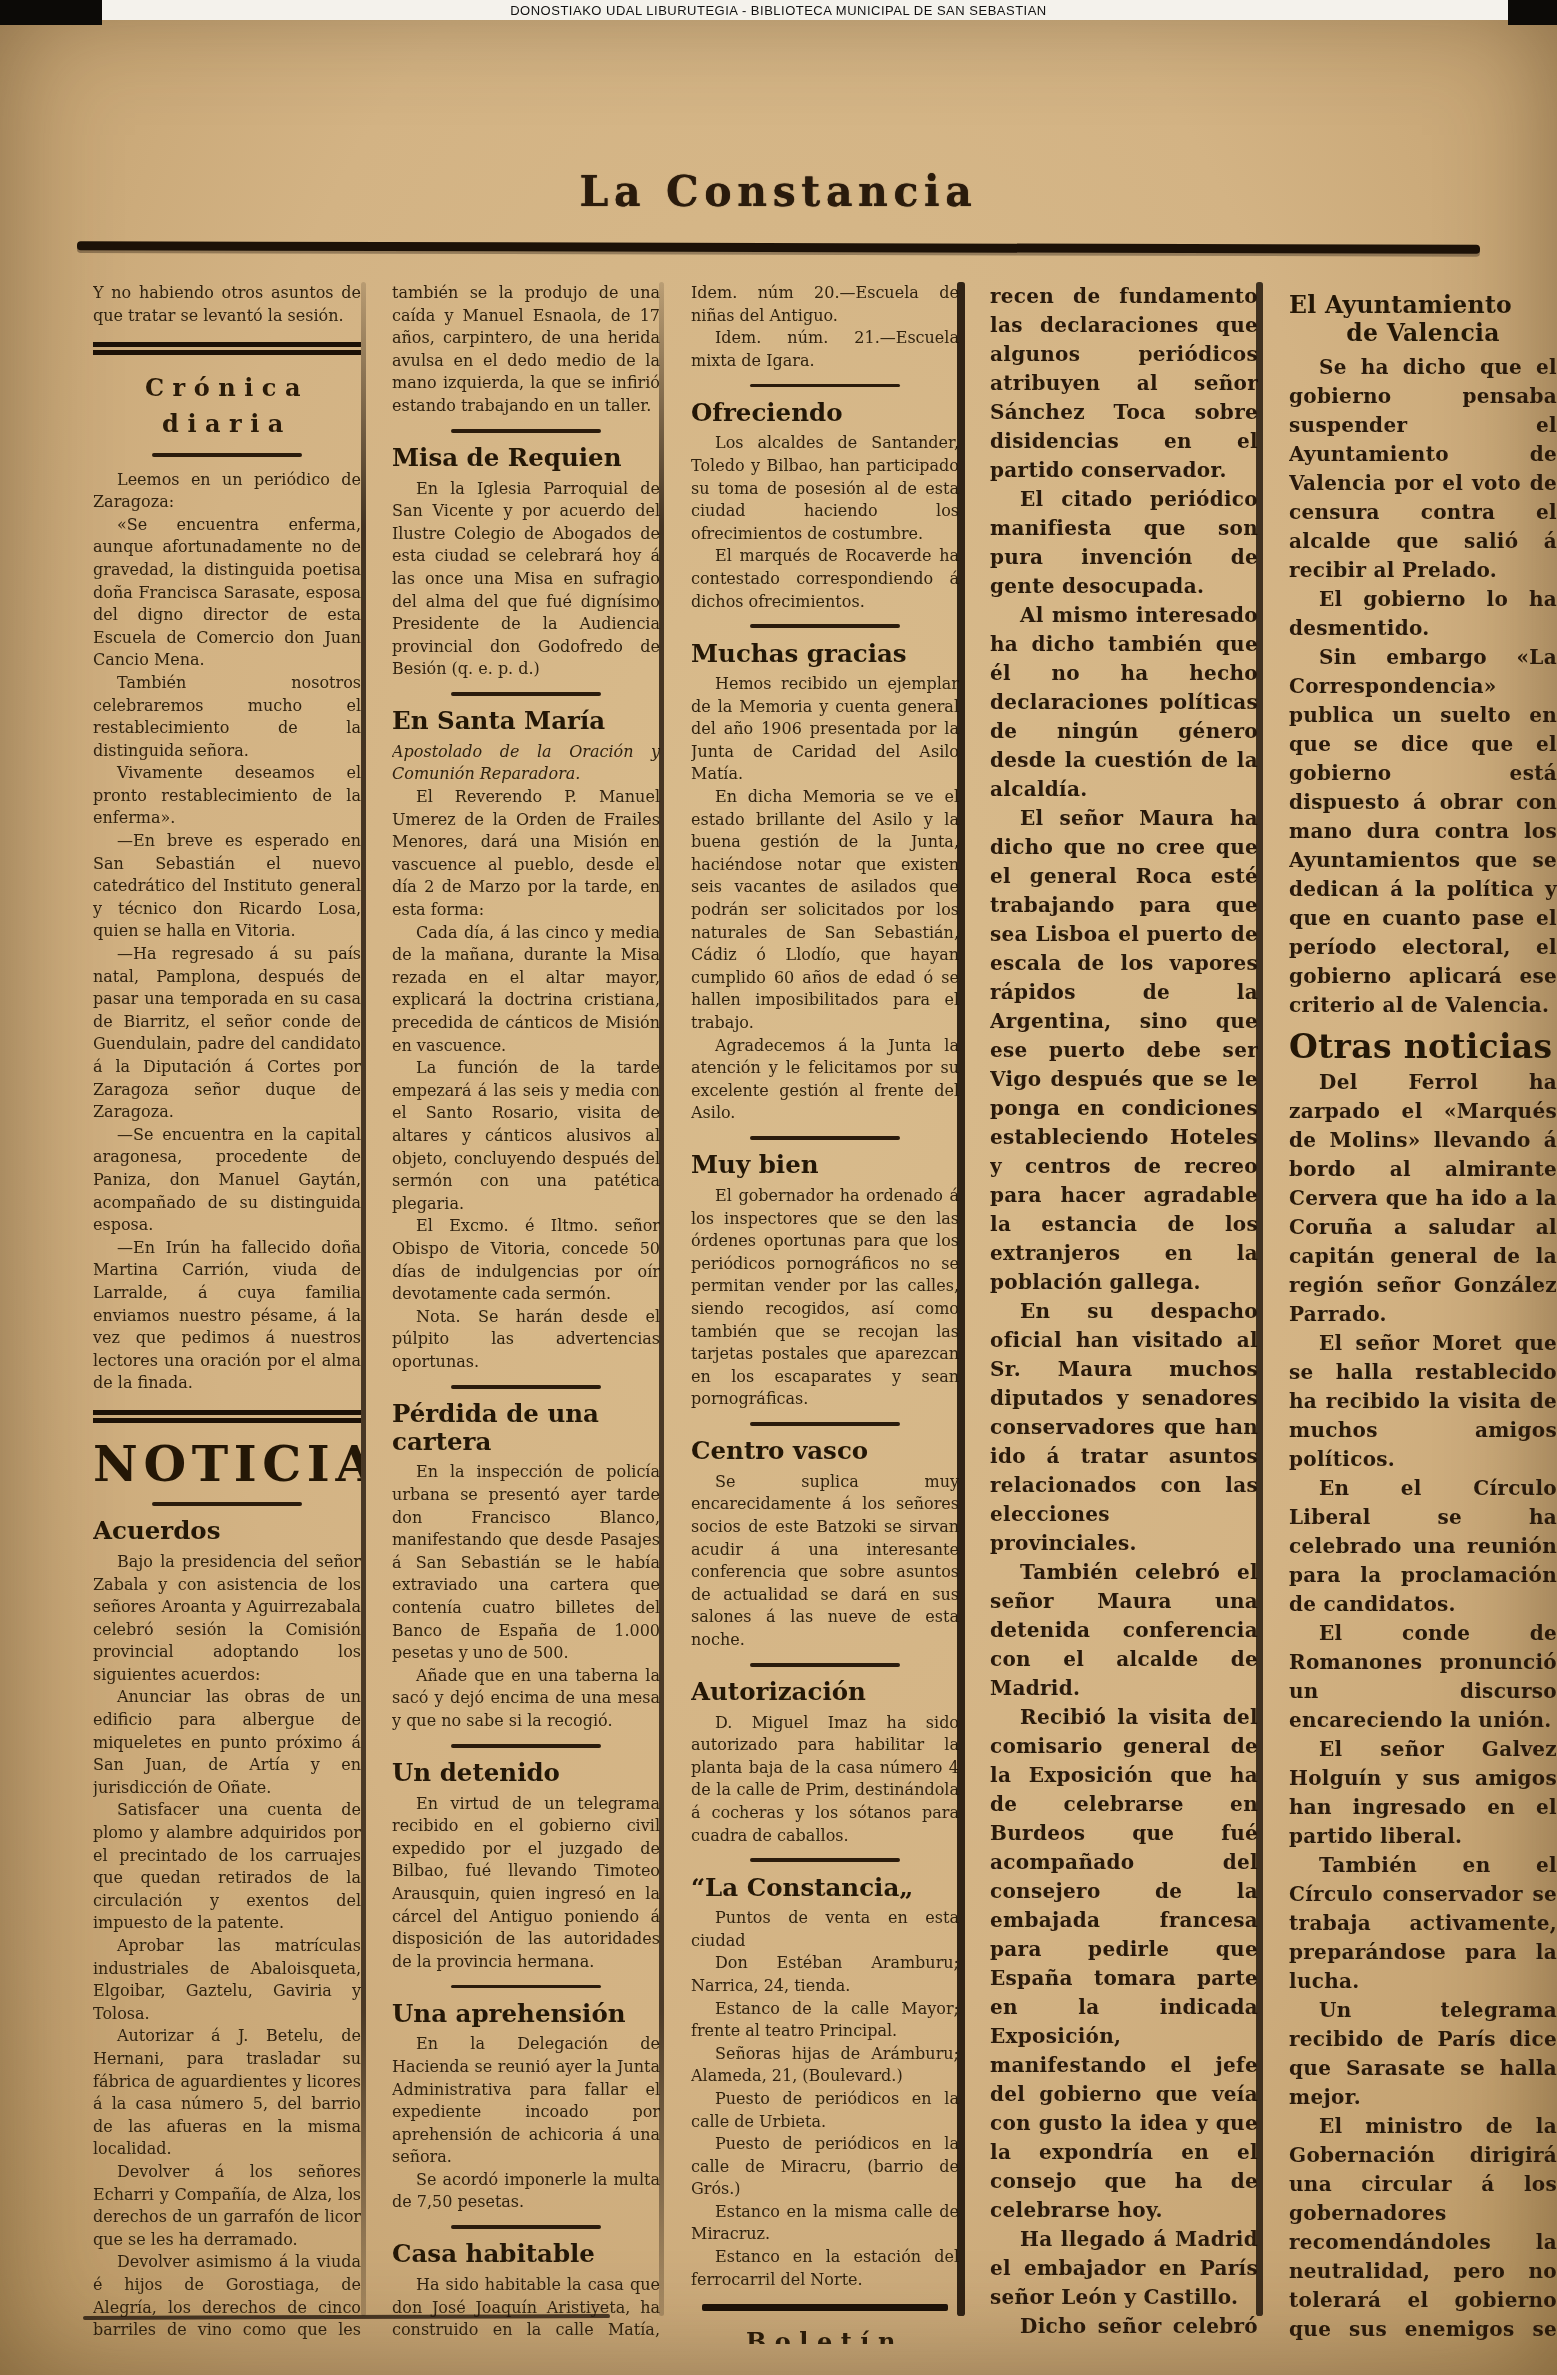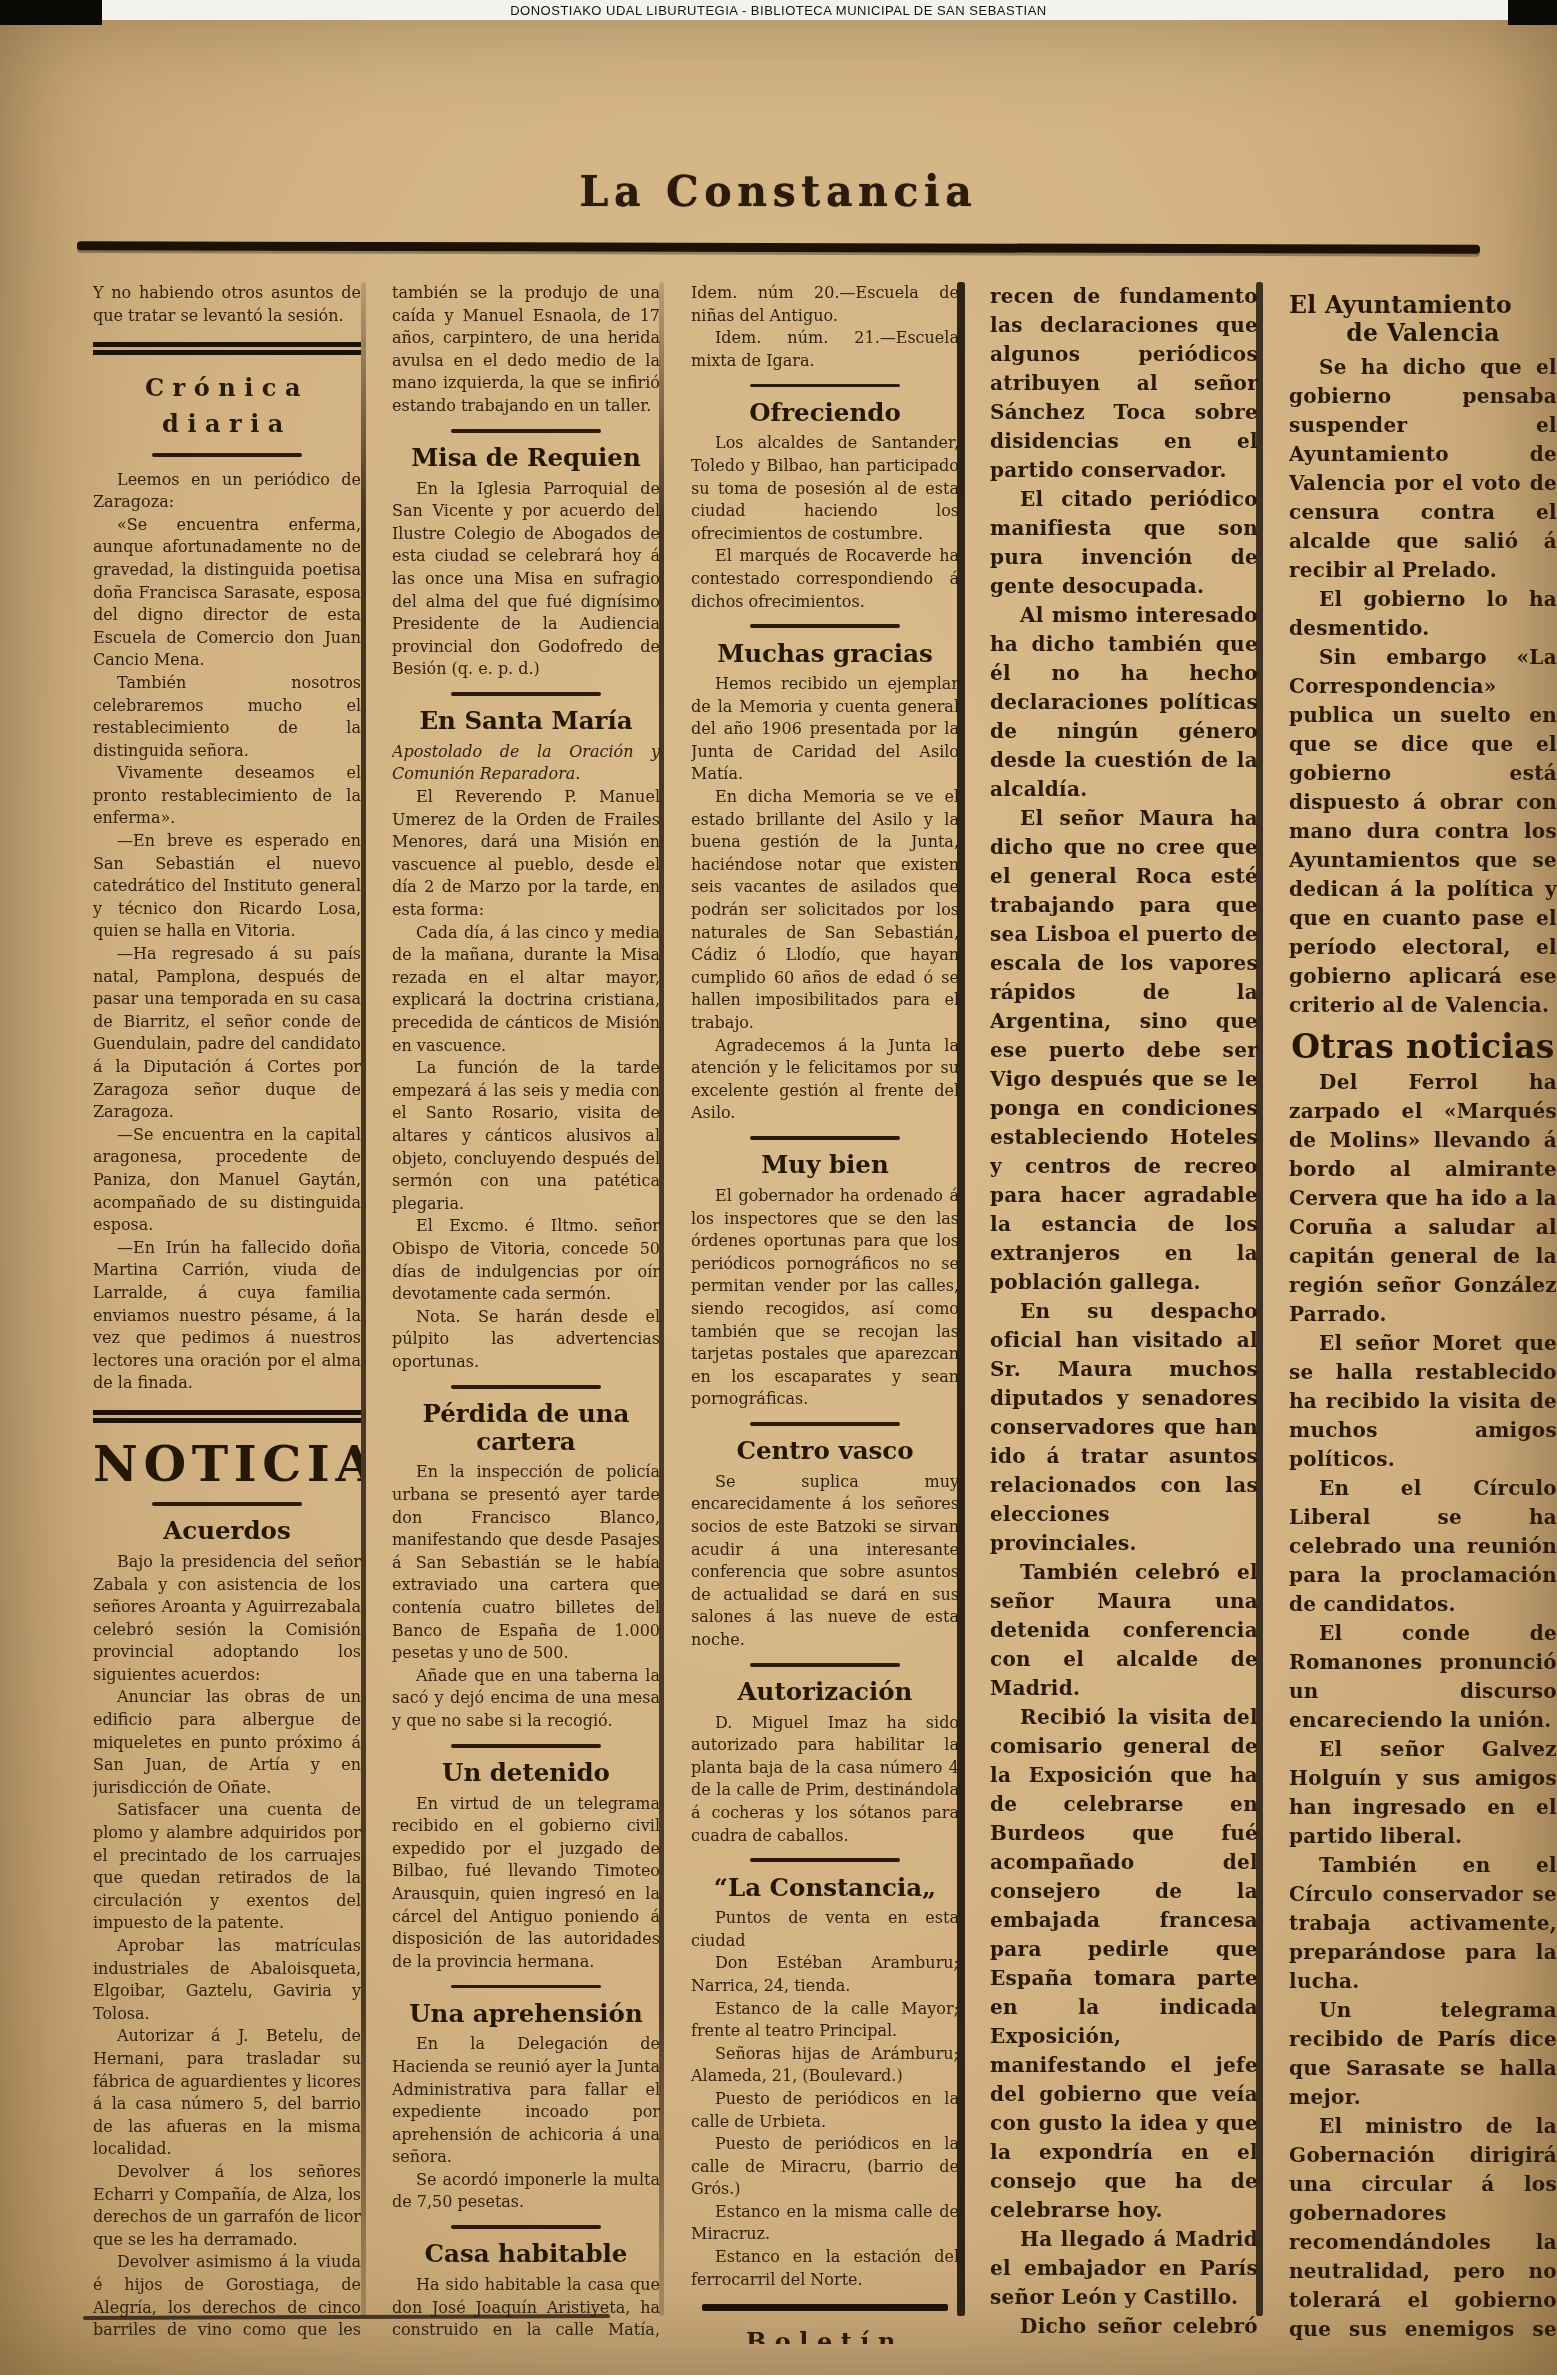--- a/index.html
+++ b/index.html
@@ -19,21 +19,21 @@
   .masthead .title{display:inline-block;font-weight:bold;font-size:41px;letter-spacing:5.6px;color:#2a1b0c;
     text-shadow:0 0 0.9px #2a1b0c;transform:scaleY(1.05);}
   .mastrule{position:absolute;top:243px;left:77px;width:1403px;height:9.4px;background:#1c1107;
     border-radius:3.8px;box-shadow:0 2.8px 0 rgba(30,18,8,.35);transform:rotate(.15deg);}
   
   .cols{position:absolute;top:282px;left:93px;width:1465px;display:flex;gap:31px;}
   .col{width:268px;height:2062px;overflow:hidden;color:#30220f;font-size:16px;line-height:22.6px;}
   .col .b-p{text-align:justify;text-indent:1.5em;margin:0;}
   .col .b-pc{text-align:justify;margin:0;}
   .col .b-it{text-align:justify;font-style:italic;margin:0;}
-  .col .b-h2{font-weight:bold;text-align:center;font-size:24.5px;line-height:28px;margin:9.4px 0 5.6px;color:#241706;}
+  .col .b-h2{font-weight:bold;font-size:24.5px;line-height:28px;margin:9.4px 0 5.6px;color:#241706;}
   .col .b-h1{font-weight:bold;text-align:center;font-size:49px;line-height:53px;letter-spacing:5.6px;margin:13px 0 5.6px;color:#241706;}
   .col .b-hsp{font-weight:bold;text-align:center;font-size:24px;line-height:36px;letter-spacing:8.5px;margin:11.3px 0 7.5px;color:#2a1b08;}
   .col .b-rule{height:3.8px;width:56%;margin:11.3px auto;background:#2a1b0c;border-radius:1.9px;}
   .col .b-drule{height:6.6px;width:92%;margin:13px auto;background:#1c1107;border-radius:1.9px;}
   .col .b-xrule{height:13px;width:100%;margin:15px auto;background:
      linear-gradient(#1c1107 0 4.7px, transparent 4.7px 8.5px, #1c1107 8.5px 13px);}
   .col .b-h2l2{font-weight:bold;font-size:23.5px;line-height:28px;margin:9.4px 0 5.6px;color:#241706;}
   .col .b-h2l2 .l2a{text-align:left;}
   .col .b-h2l2 .l2b{text-align:center;}
   

